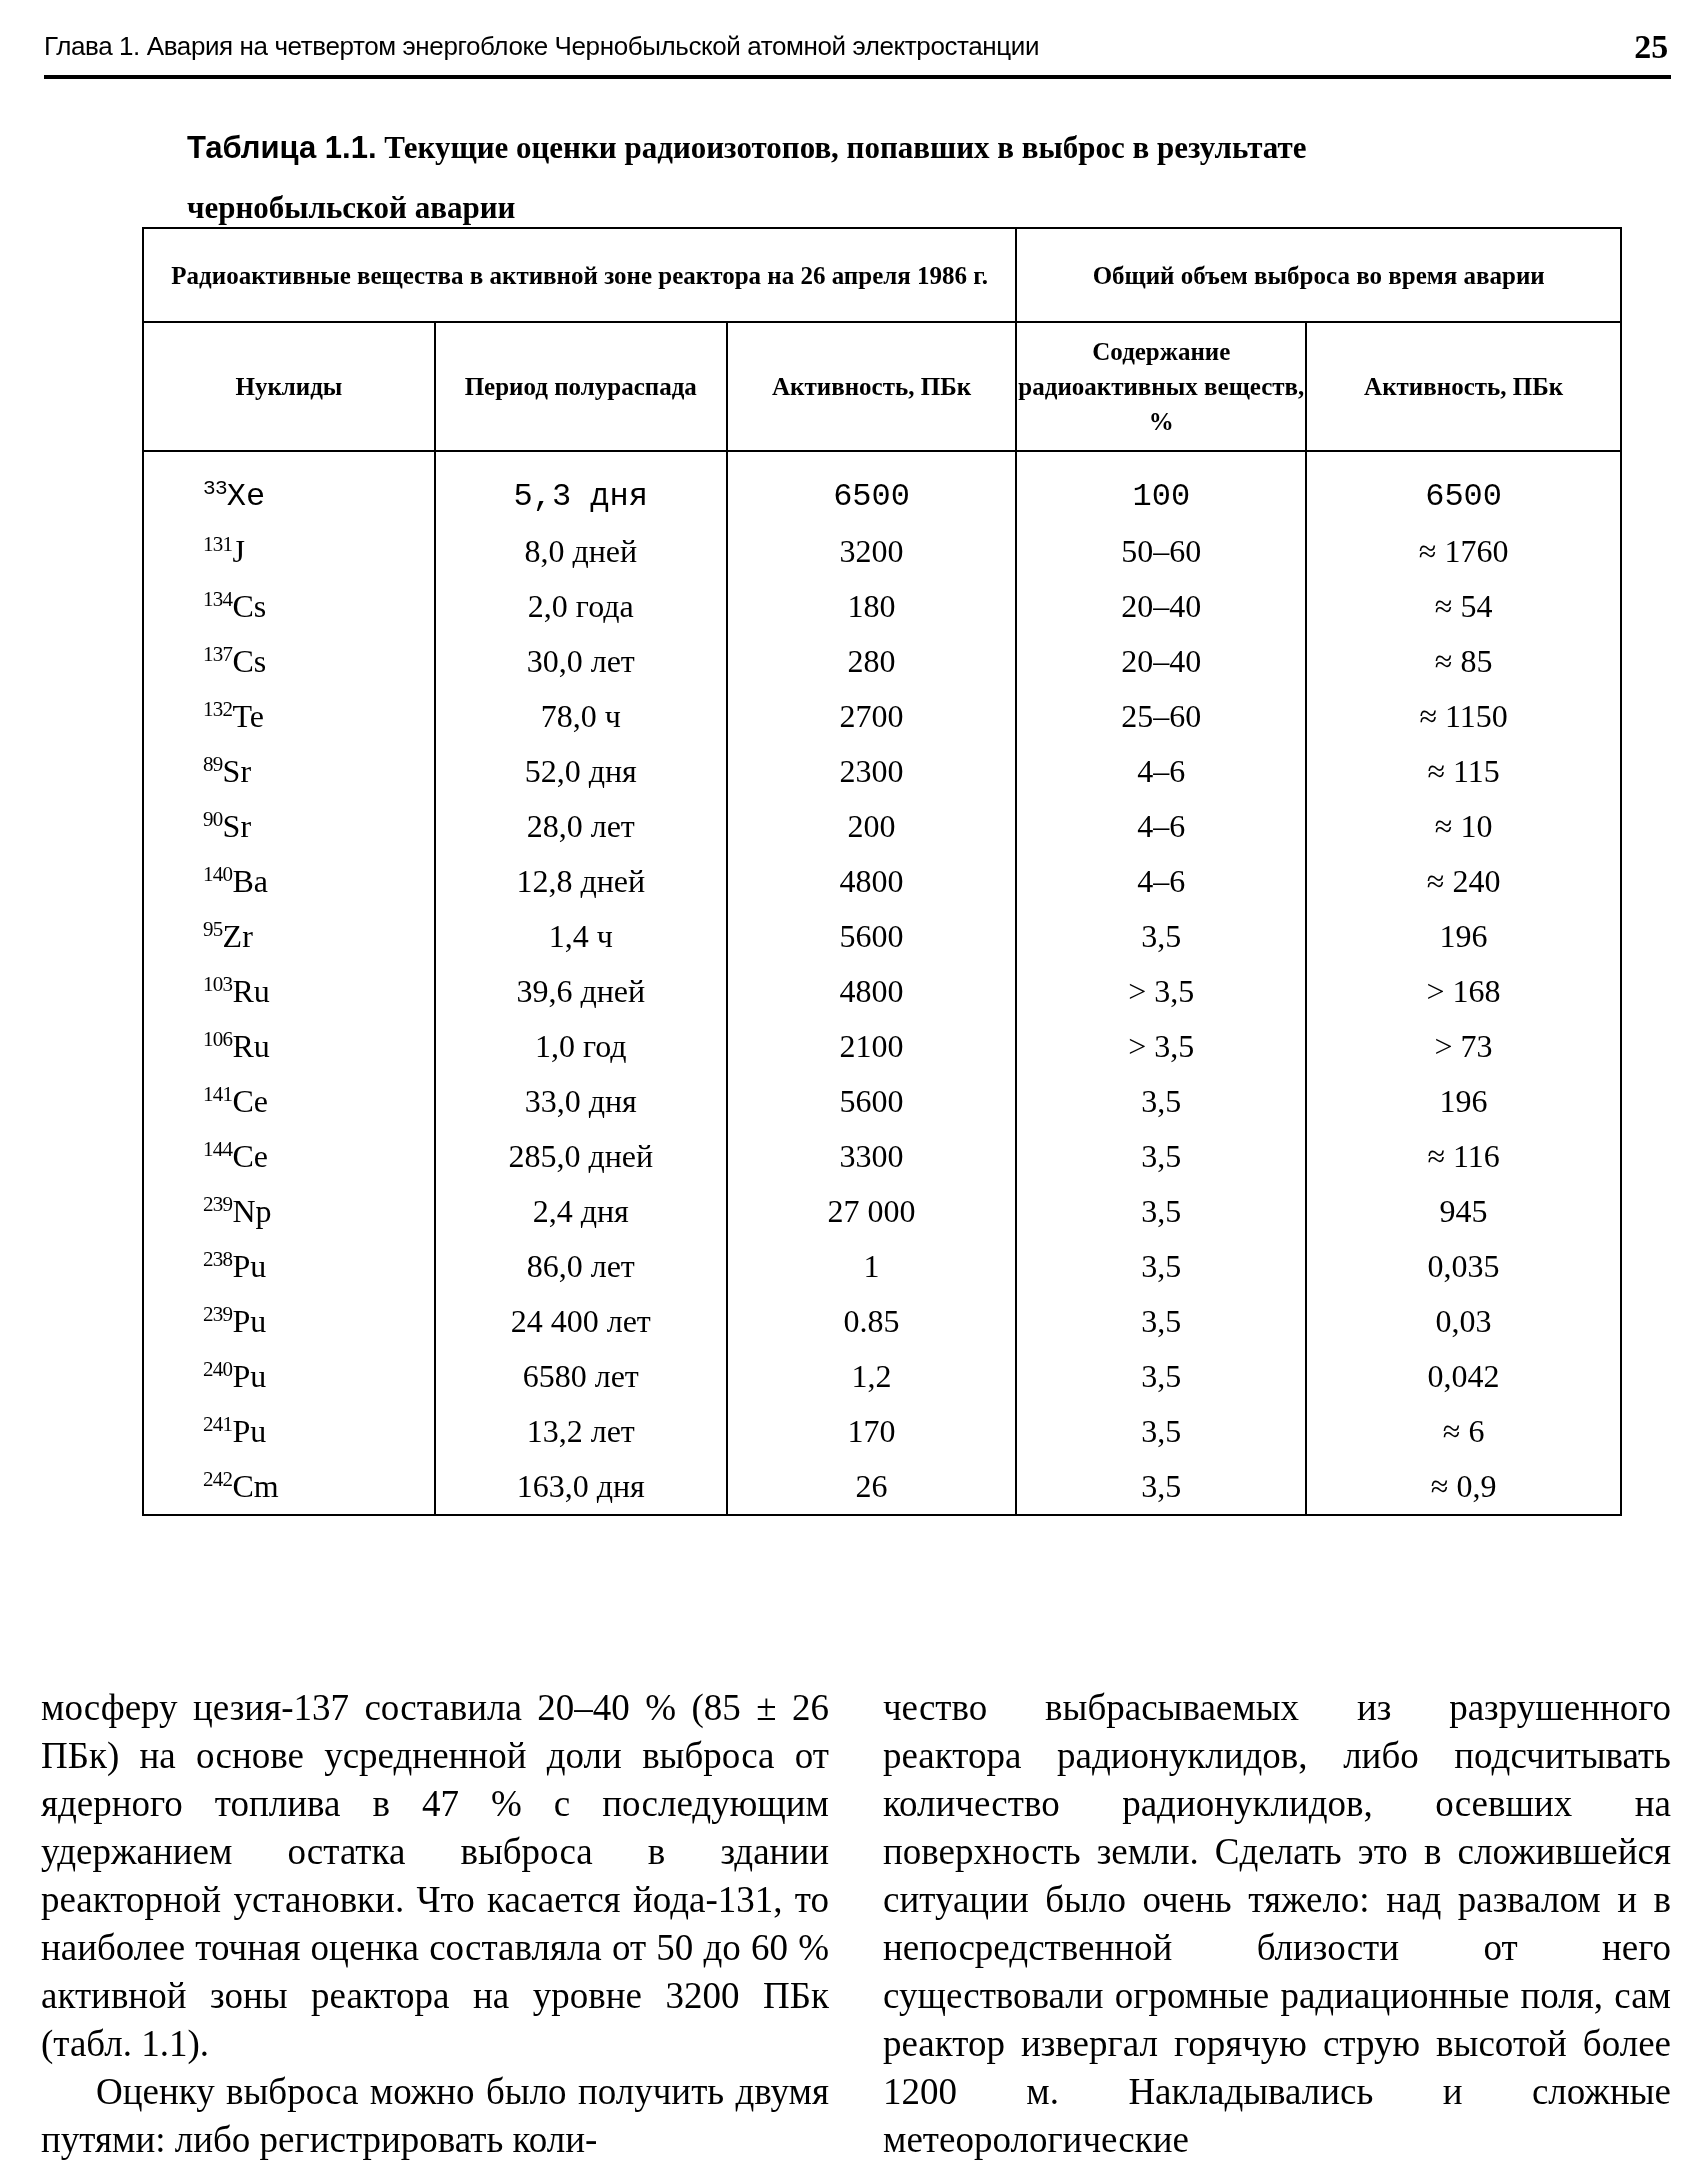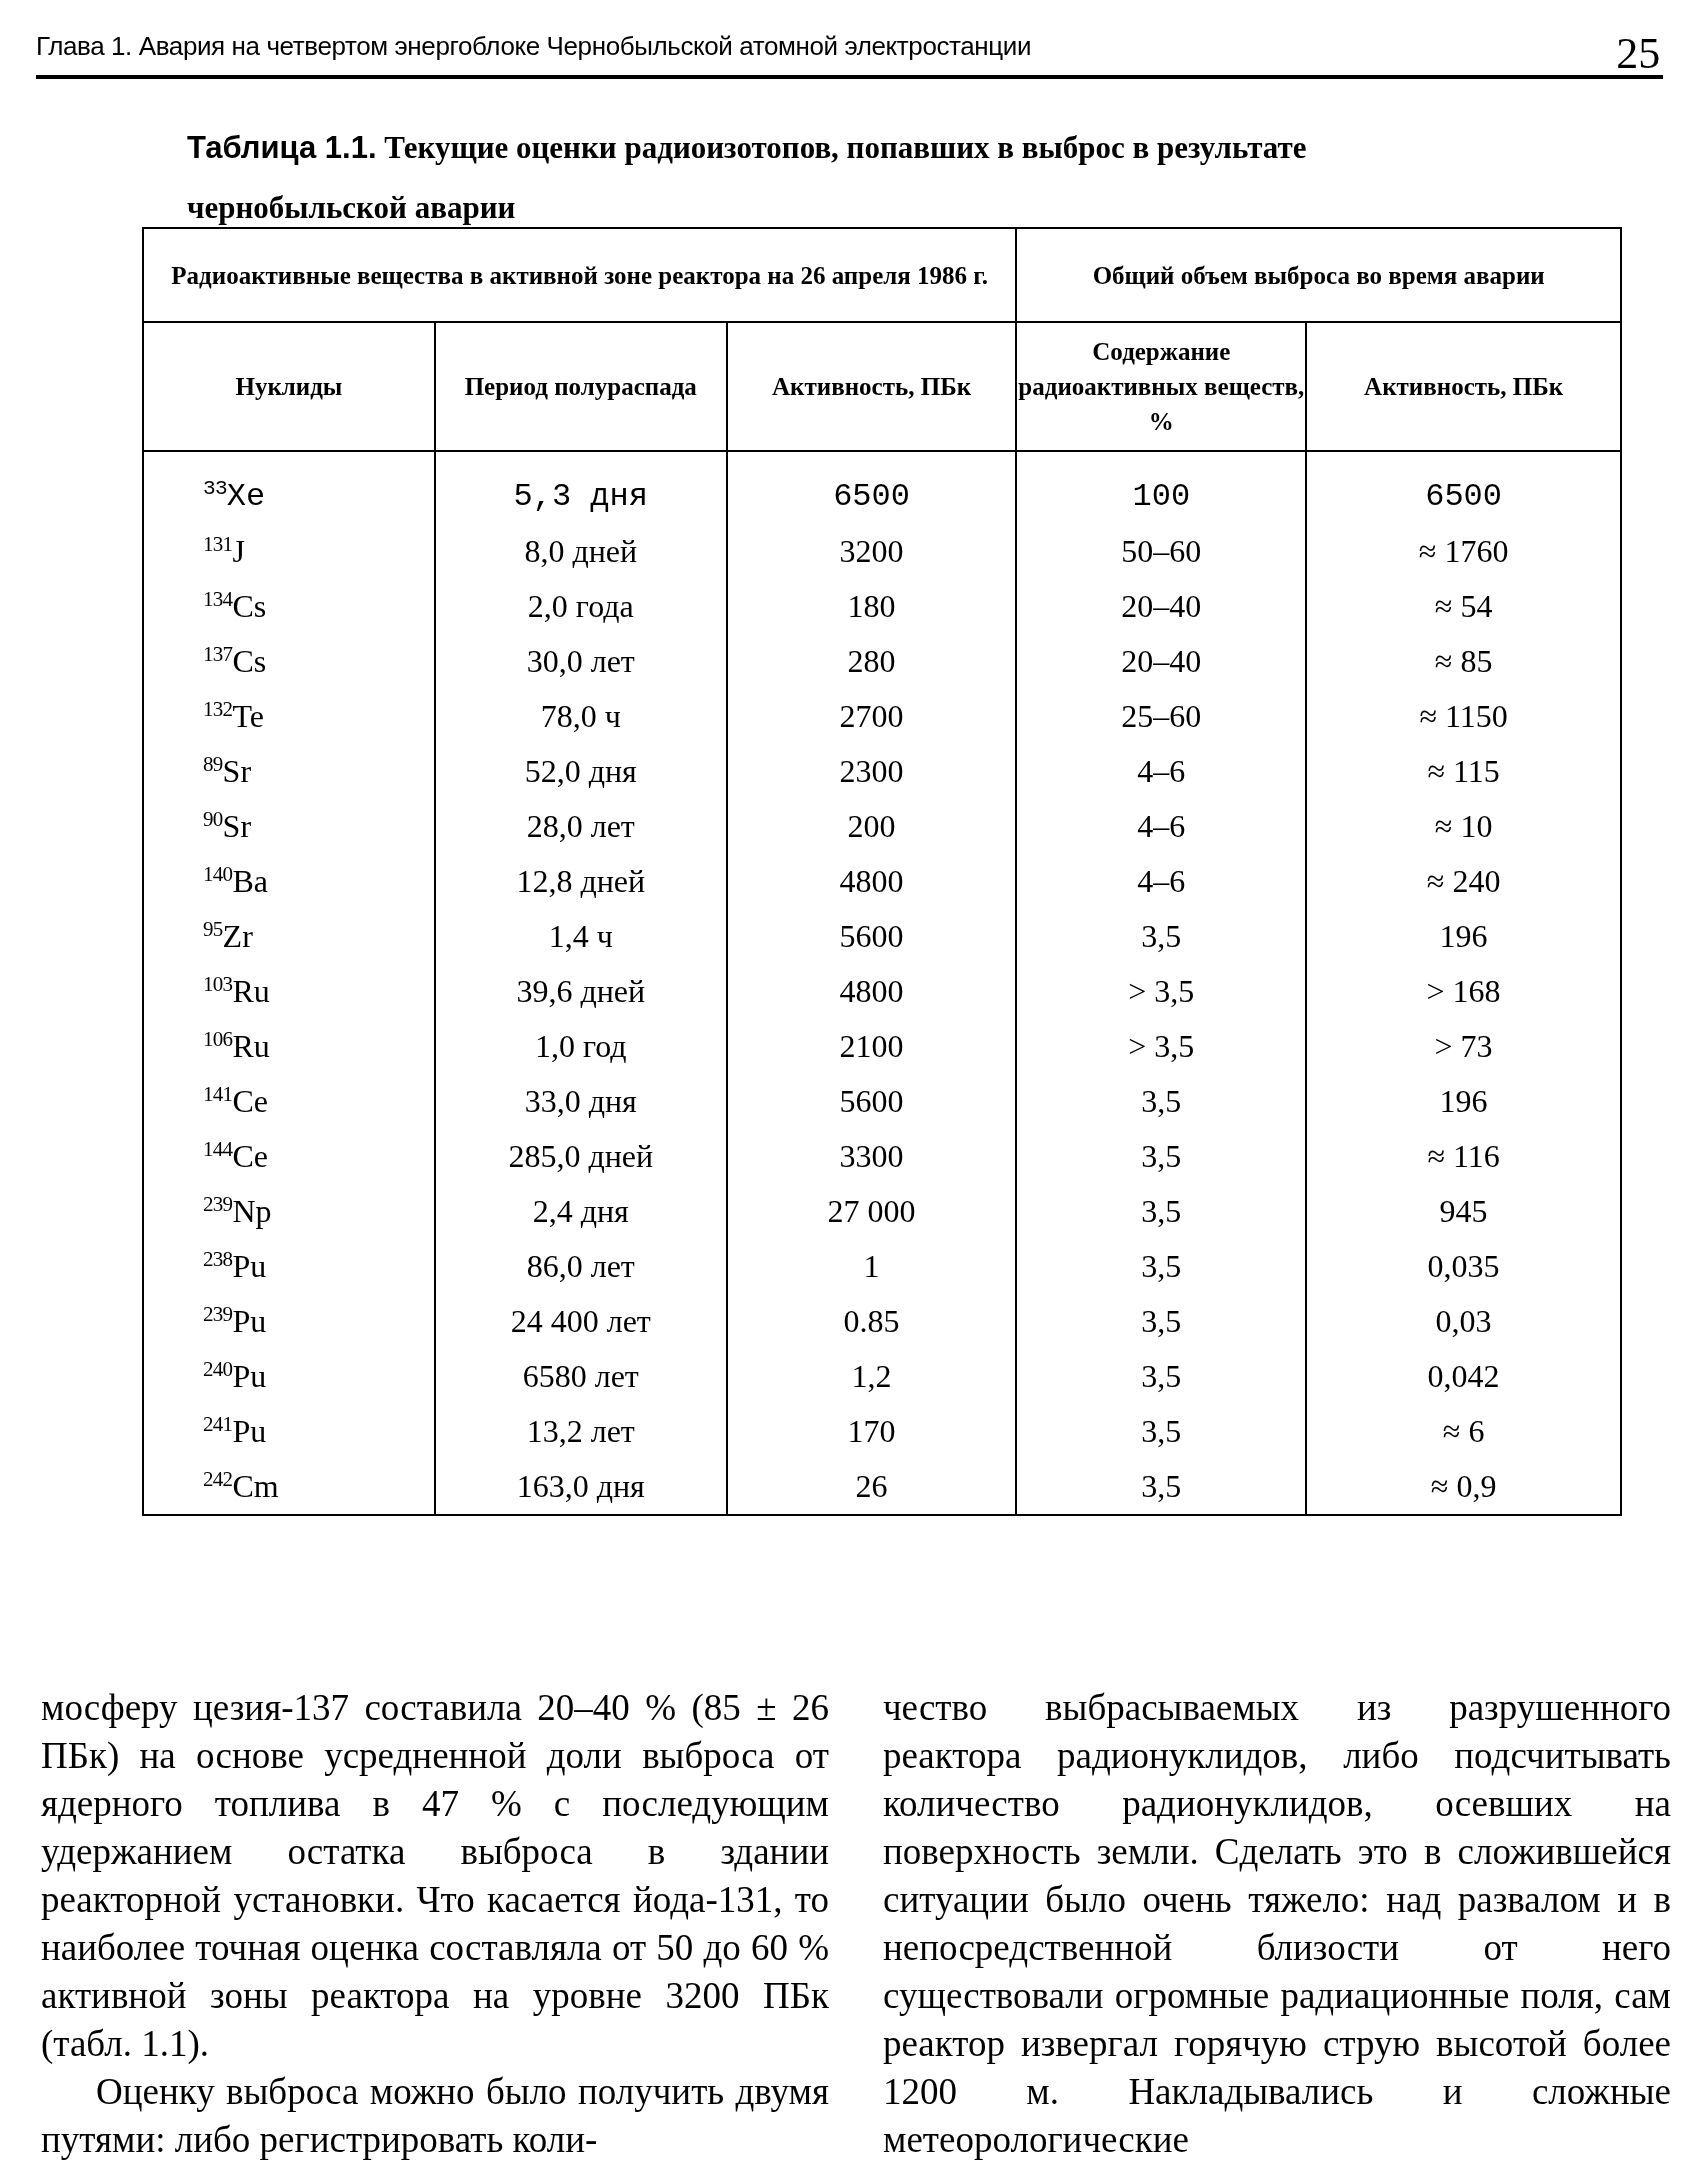--- a/index.html
+++ b/index.html
@@ -1,26 +1,26 @@
 <!DOCTYPE html>
 <html style="font-size:11.3px"><head>
   <meta charset="utf-8">
   <style>
     html, body { margin: 0; padding: 0; background: #ffffff; }
     body { width: 1691px; height: 2183px; position: relative; overflow: hidden; color: #000; }
     .running-head {
-      position: absolute; left: 36px; top: 28px; width: 1627px; height: 47px;
+      position: absolute; left: 44px; top: 28px; width: 1627px; height: 47px;
       border-bottom: 4.2px solid #000;
       font-family: "Liberation Sans", sans-serif;
     }
     .running-head .chapter {
       position: absolute; left: 0; top: 2.8px; font-size: 26px; letter-spacing: -0.4px;
     }
     .running-head .page-no {
-      position: absolute; right: 2.8px; top: 0; font-family: "Liberation Serif", serif; font-size: 44px;
+      position: absolute; right: 2.8px; top: 0; font-family: "Liberation Serif", serif; font-size: 34px; font-weight: bold;
     }
     .table-caption {
       position: absolute; left: 187px; top: 118px; width: 1339px;
       font-family: "Liberation Serif", serif; font-weight: bold; font-size: 31px; line-height: 60px;
     }
     .table-caption .label { font-family: "Liberation Sans", sans-serif; font-weight: bold; }
     table.data {
       position: absolute; left: 142px; top: 227px; width: 1480px;
       border-collapse: collapse;
       font-family: "Liberation Serif", serif;

